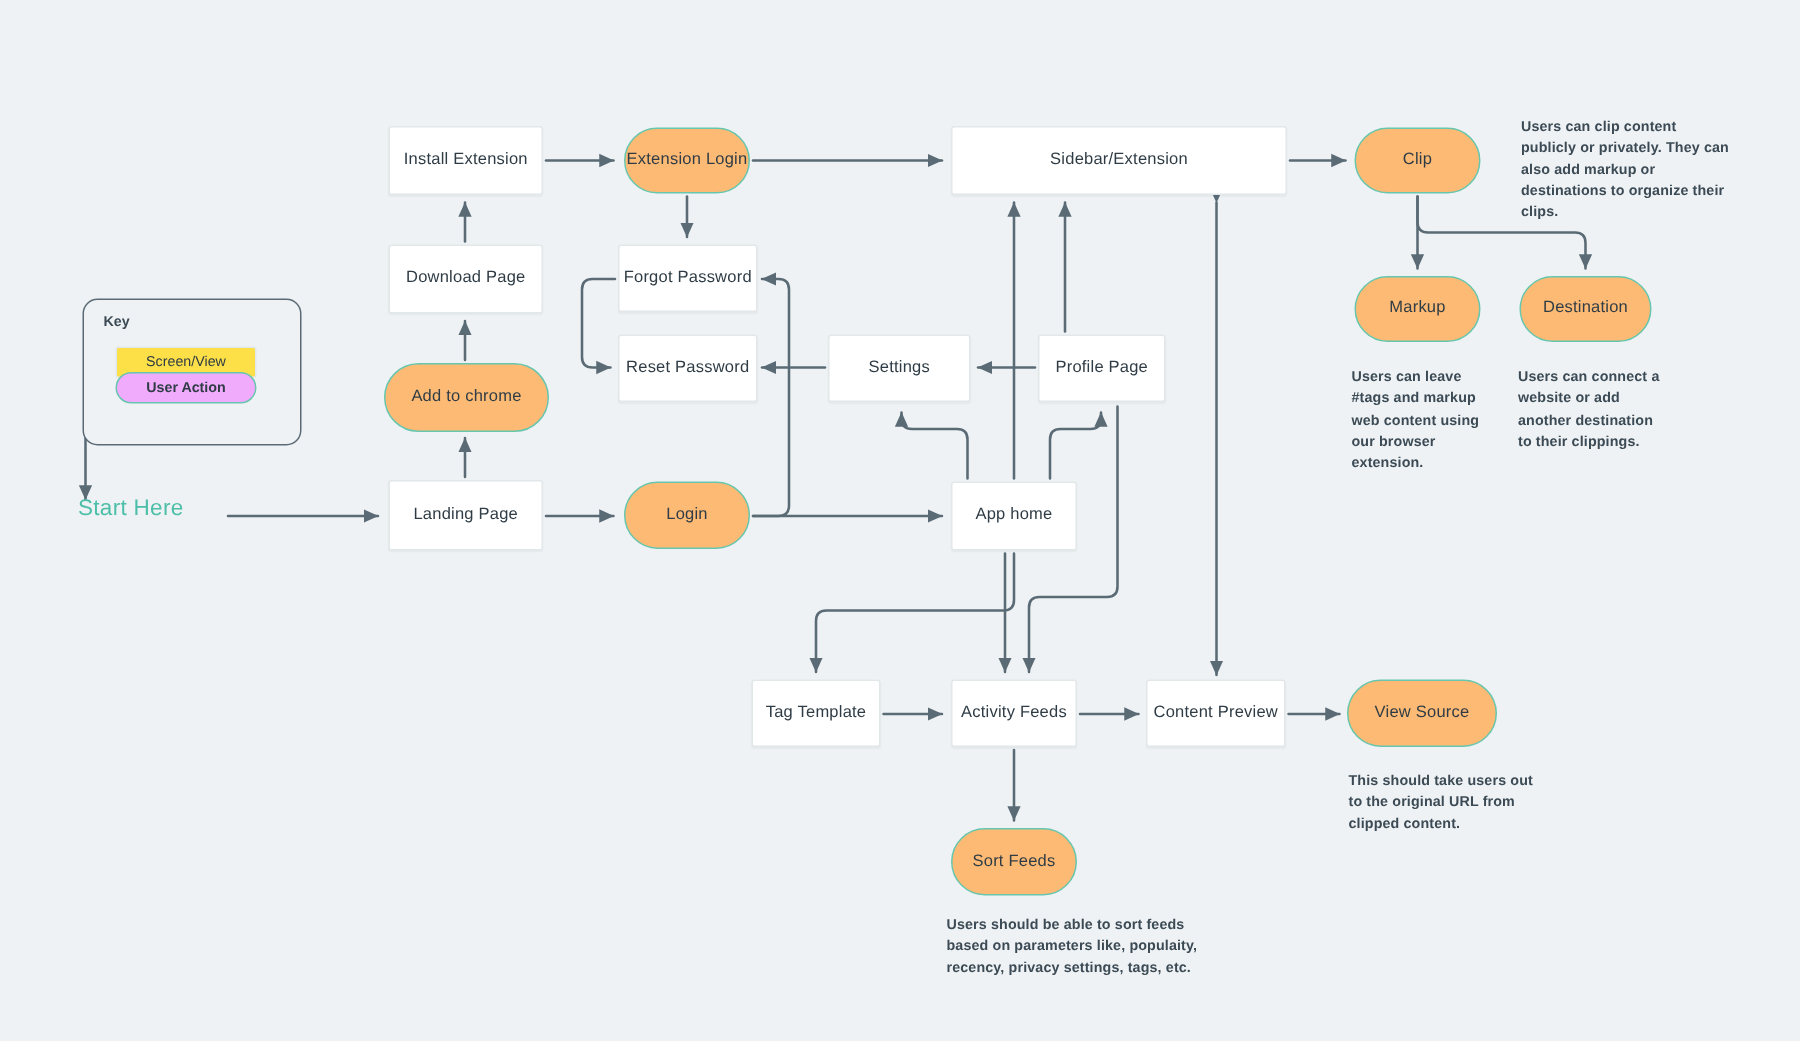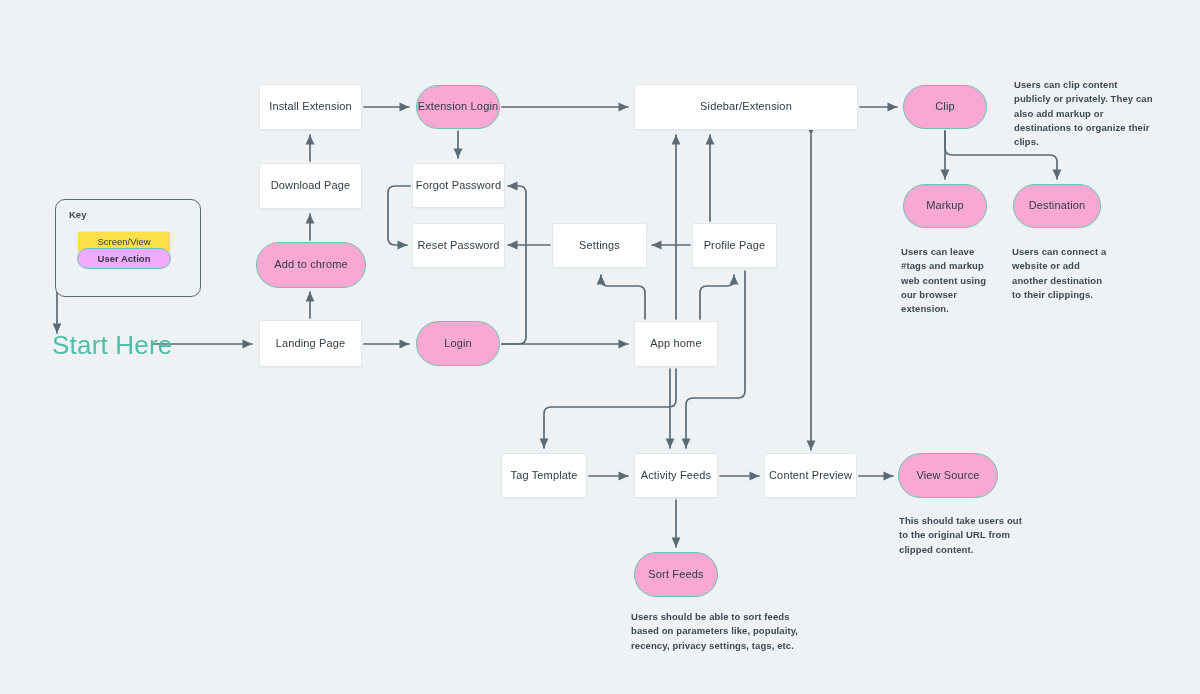--- a/index.html
+++ b/index.html
@@ -23,21 +23,21 @@
     letter-spacing:.15px;
     line-height:1.25;
   }
   .screen{
     background:#ffffff;
     border:1px solid #e2e7ea;
     border-radius:2px;
     box-shadow:0 1px 1px rgba(60,75,85,.05);
   }
   .action{
-    background:#f9a8d4;
+    background:#fdba74;
     border:1px solid #67c6ad;
     border-radius:999px;
   }
 
   .note{
     position:absolute;
     font-size:9.5px;
     line-height:1.5;
     color:#3b4a54;
     font-weight:bold;
@@ -64,21 +64,21 @@
   }
   #key-action{
     position:absolute;left:21px;top:48px;width:92px;height:19px;
     display:flex;align-items:center;justify-content:center;
     background:#f0abfc;border:1px solid #67c6ad;border-radius:999px;
     font-size:9.5px;color:#2f3c45;font-weight:bold;
   }
 
   #start-here{
     position:absolute;left:52px;top:330px;
-    font-size:26px;color:#4dbfa8;
+    font-size:15px;color:#4dbfa8;
     letter-spacing:.2px;
   }
 </style>
 </head>
 <body>
 
 <div id="canvas">
 
   <svg class="wires" viewBox="0 0 1200 694">
     <defs>

